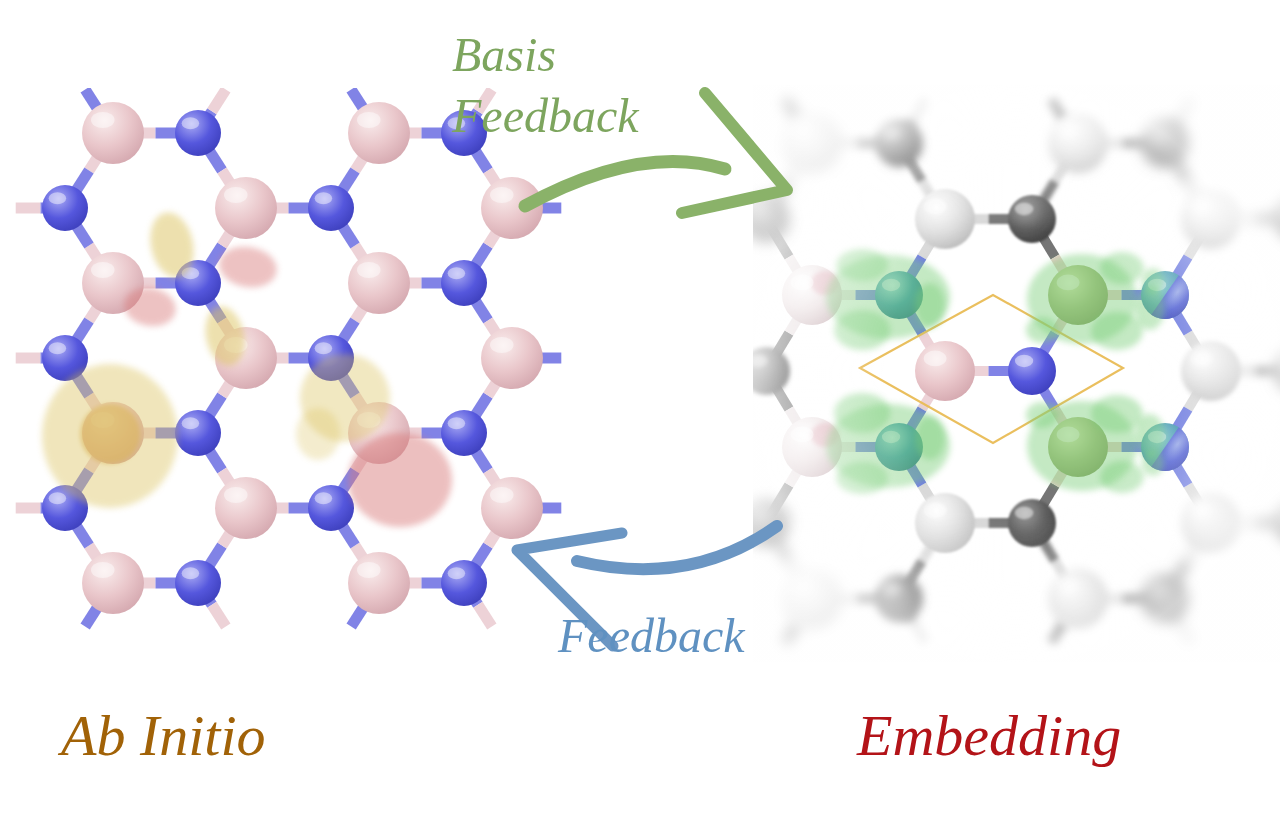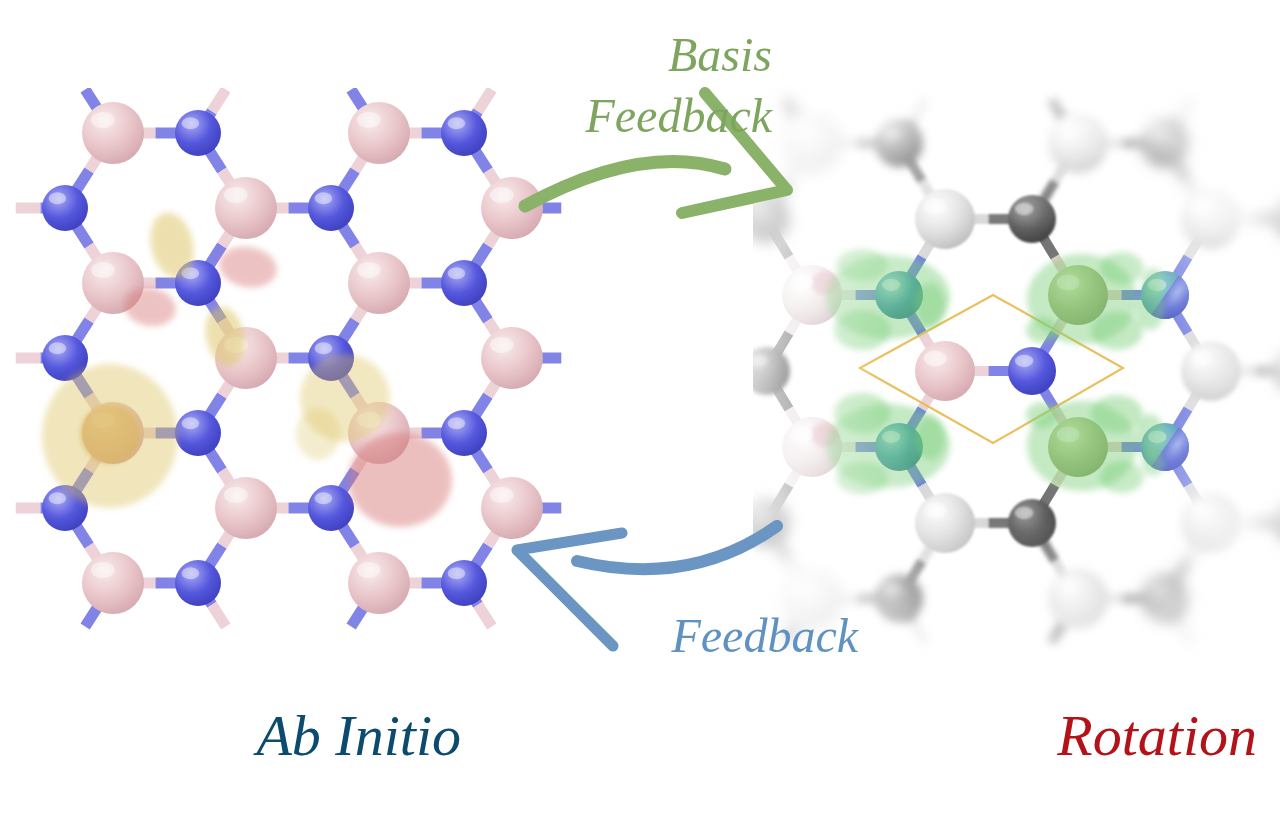--- a/index.html
+++ b/index.html
@@ -1,19 +1,19 @@
 <!DOCTYPE html>
 <html><head>
 <meta charset="utf-8">
 <style>
   html,body{margin:0;padding:0;background:#ffffff;}
   .stage{position:relative;width:1280px;height:835px;background:#fff;overflow:hidden;
          font-family:"Liberation Serif",serif;}
   #scene-svg{position:absolute;left:0;top:0;}
-  .lbl{position:absolute;font-style:italic;text-align:right;user-select:none;}
+  .lbl{position:absolute;font-style:italic;text-align:left;user-select:none;}
   #basis-label{left:452px;top:24px;width:320px;font-size:48px;line-height:61px;}
   #feedback-label{left:558px;top:608px;width:300px;font-size:48px;line-height:56px;}
   #cap-left{left:61px;top:700px;width:400px;font-size:58px;line-height:72px;}
   #cap-right{left:857px;top:700px;width:400px;font-size:58px;line-height:72px;}
 </style>
 </head>
 <body>
 
 <div class="stage">
   <svg id="scene-svg" width="1280" height="835" viewBox="0 0 1280 835">
@@ -516,16 +516,16 @@
       </g>
     </svg>
 
   <div class="lbl" id="basis-label" style="color: rgb(125, 165, 94);">
     <div>Basis</div>
     <div>Feedback</div>
   </div>
 
   <div class="lbl" id="feedback-label" style="color: rgb(95, 145, 193);">Feedback</div>
 
-  <div class="lbl" id="cap-left" style="color: #0c4a6e;">Ab Initio</div>
+  <div class="lbl" id="cap-left" style="color: #a16207;">Ab Initio</div>
 
-  <div class="lbl" id="cap-right" style="color: rgb(179, 19, 24);">Rotation</div>
+  <div class="lbl" id="cap-right" style="color: rgb(179, 19, 24);">Embedding</div>
 </div>
 
 </body></html>

